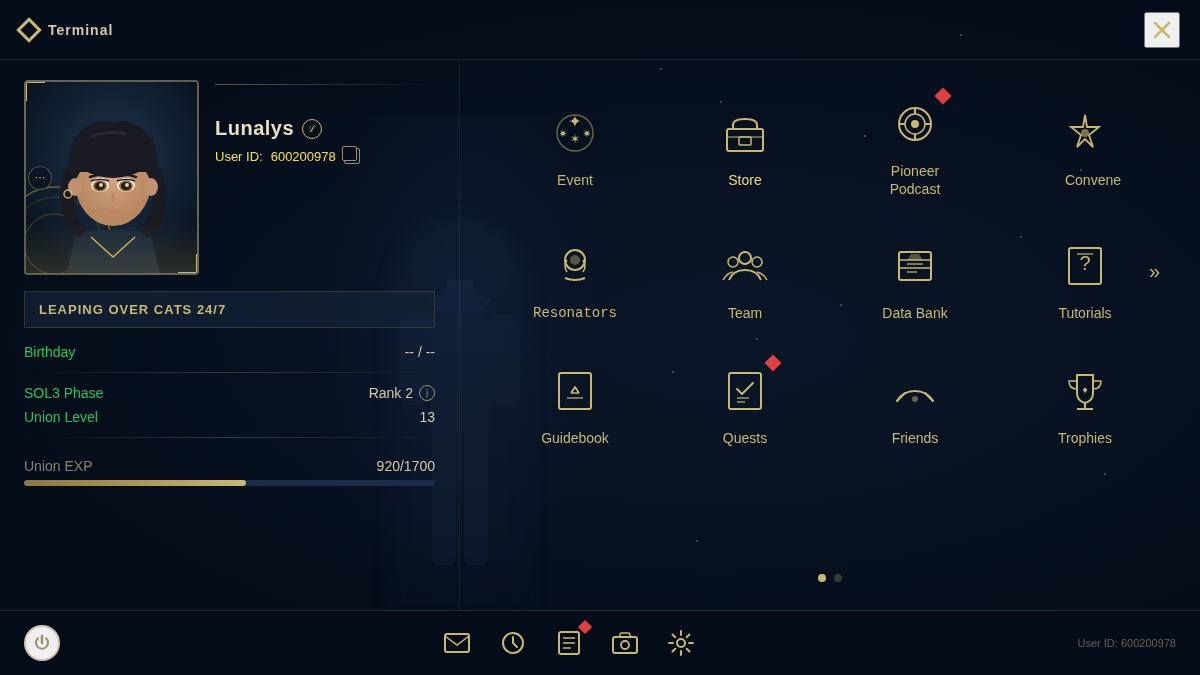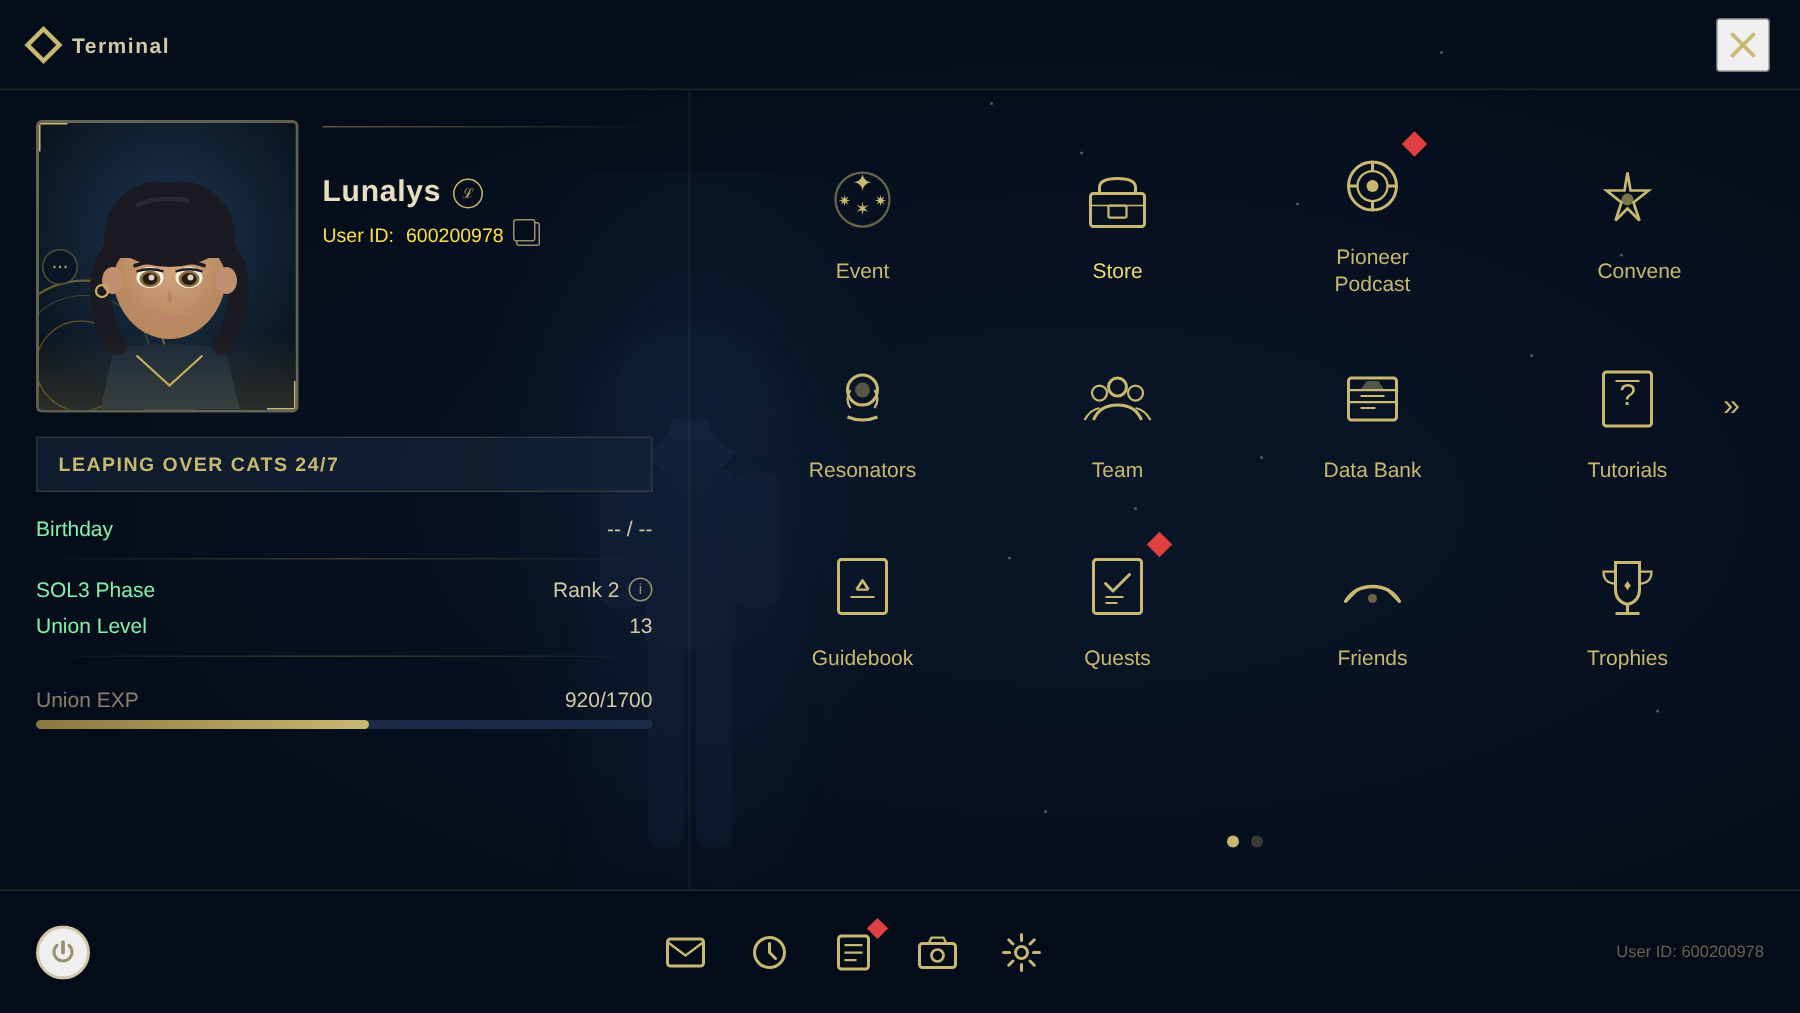--- a/index.html
+++ b/index.html
@@ -286,21 +286,21 @@
       flex-direction: column;
       gap: 8px;
     }
     .stat-row {
       display: flex;
       align-items: center;
       justify-content: space-between;
       font-size: 14px;
     }
     .stat-label {
-      color: #86efac;
+      color: #22c55e;
     }
     .stat-value {
       color: #d4c9a8;
     }
     .rank-value {
       display: flex;
       align-items: flex-start;
       gap: 6px;
     }
     .info-icon {
@@ -425,21 +425,21 @@
       right: 10px;
       top: 50%;
       transform: translateY(-50%);
       color: #c8b870;
       font-size: 20px;
       cursor: pointer;
     }
 
     
     .bottom-bar {
-      height: 82px;
+      height: 65px;
       background: rgba(5,13,25,0.95);
       border-top: 1px solid rgba(180,160,100,0.2);
       display: flex;
       align-items: center;
       justify-content: space-between;
       padding: 0 24px;
     }
     .power-btn {
       width: 36px;
       height: 36px;
@@ -733,21 +733,21 @@
             <div class="menu-item">
               <div class="menu-icon">
                 <svg width="52" height="52" viewBox="0 0 52 52">
                   <circle cx="26" cy="20" r="10" fill="none" stroke="#c8b870" stroke-width="2"></circle>
                   <path d="M18 20 Q14 26 18 32" stroke="#c8b870" stroke-width="1.5" fill="none"></path>
                   <path d="M34 20 Q38 26 34 32" stroke="#c8b870" stroke-width="1.5" fill="none"></path>
                   <path d="M16 38 Q26 42 36 38" stroke="#c8b870" stroke-width="2" fill="none"></path>
                   <circle cx="26" cy="20" r="5" fill="#c8b870" opacity="0.4"></circle>
                 </svg>
               </div>
-              <div class="menu-label" style="white-space: pre-line;">Resonators</div>
+              <div class="menu-label" style="white-space: pre-line; font-family: Liberation Mono, monospace;">Resonators</div>
             </div>
             <div class="menu-item">
               <div class="menu-icon">
                 <svg width="52" height="52" viewBox="0 0 52 52">
                   <circle cx="26" cy="18" r="6" fill="none" stroke="#c8b870" stroke-width="2"></circle>
                   <circle cx="14" cy="22" r="5" fill="none" stroke="#c8b870" stroke-width="1.5"></circle>
                   <circle cx="38" cy="22" r="5" fill="none" stroke="#c8b870" stroke-width="1.5"></circle>
                   <path d="M10 40 Q14 30 26 30 Q38 30 42 40" stroke="#c8b870" stroke-width="2" fill="none"></path>
                   <path d="M4 40 Q8 33 14 32" stroke="#c8b870" stroke-width="1.5" fill="none"></path>
                   <path d="M48 40 Q44 33 38 32" stroke="#c8b870" stroke-width="1.5" fill="none"></path>

